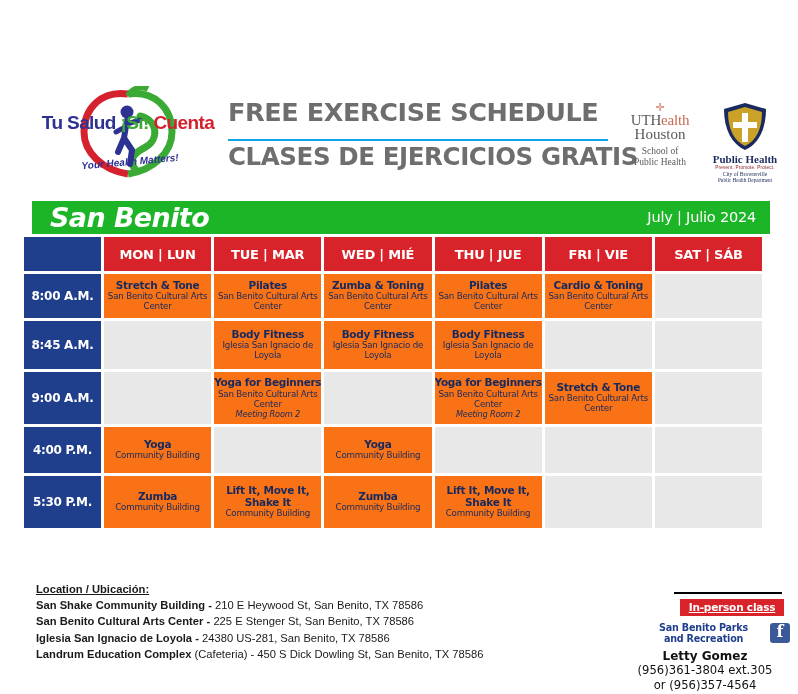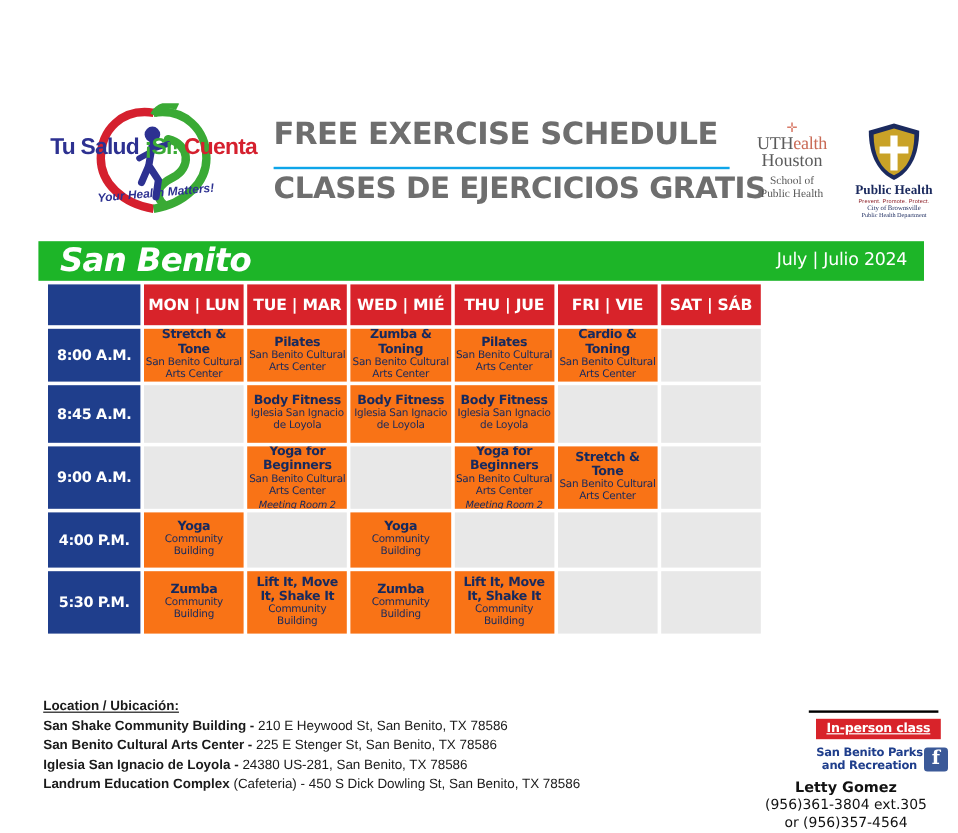--- a/index.html
+++ b/index.html
@@ -131,22 +131,22 @@
     font-family: "DejaVu Sans", sans-serif;
     font-weight: normal;
     font-size: 14.5px;
     color: #ffffff;
     letter-spacing: -0.2px;
   }
 
   
   .grid {
     position: absolute;
-    left: 40px; top: 237px;
-    width: 594px;
+    left: 24px; top: 237px;
+    width: 738px;
   }
   .row {
     display: flex;
     gap: 3px;
     margin-bottom: 3px;
   }
   .cell-time {
     width: 77px; flex: 0 0 77px;
     background: #1F3E8C;
     display:flex; align-items:center; justify-content:center;
@@ -230,21 +230,21 @@
     font-family:"DejaVu Sans", sans-serif;
     font-weight:bold; font-size:10.5px;
     padding: 2px 9px 3px 9px;
     text-decoration: underline;
     margin-left: 54px;
     letter-spacing:-0.2px;
   }
   .parks-row {
     display:flex; align-items:center;
     justify-content:flex-end;
-    gap:1px;
+    gap:22px;
     margin-top: 6px;
   }
   .parks-txt {
     font-family:"DejaVu Sans", sans-serif;
     font-weight:bold; font-size:9.6px;
     color:#1F3E8C; line-height:1.16;
     text-align:center; letter-spacing:-0.2px;
   }
   .fb-icon {
     width:20px; height:20px;

